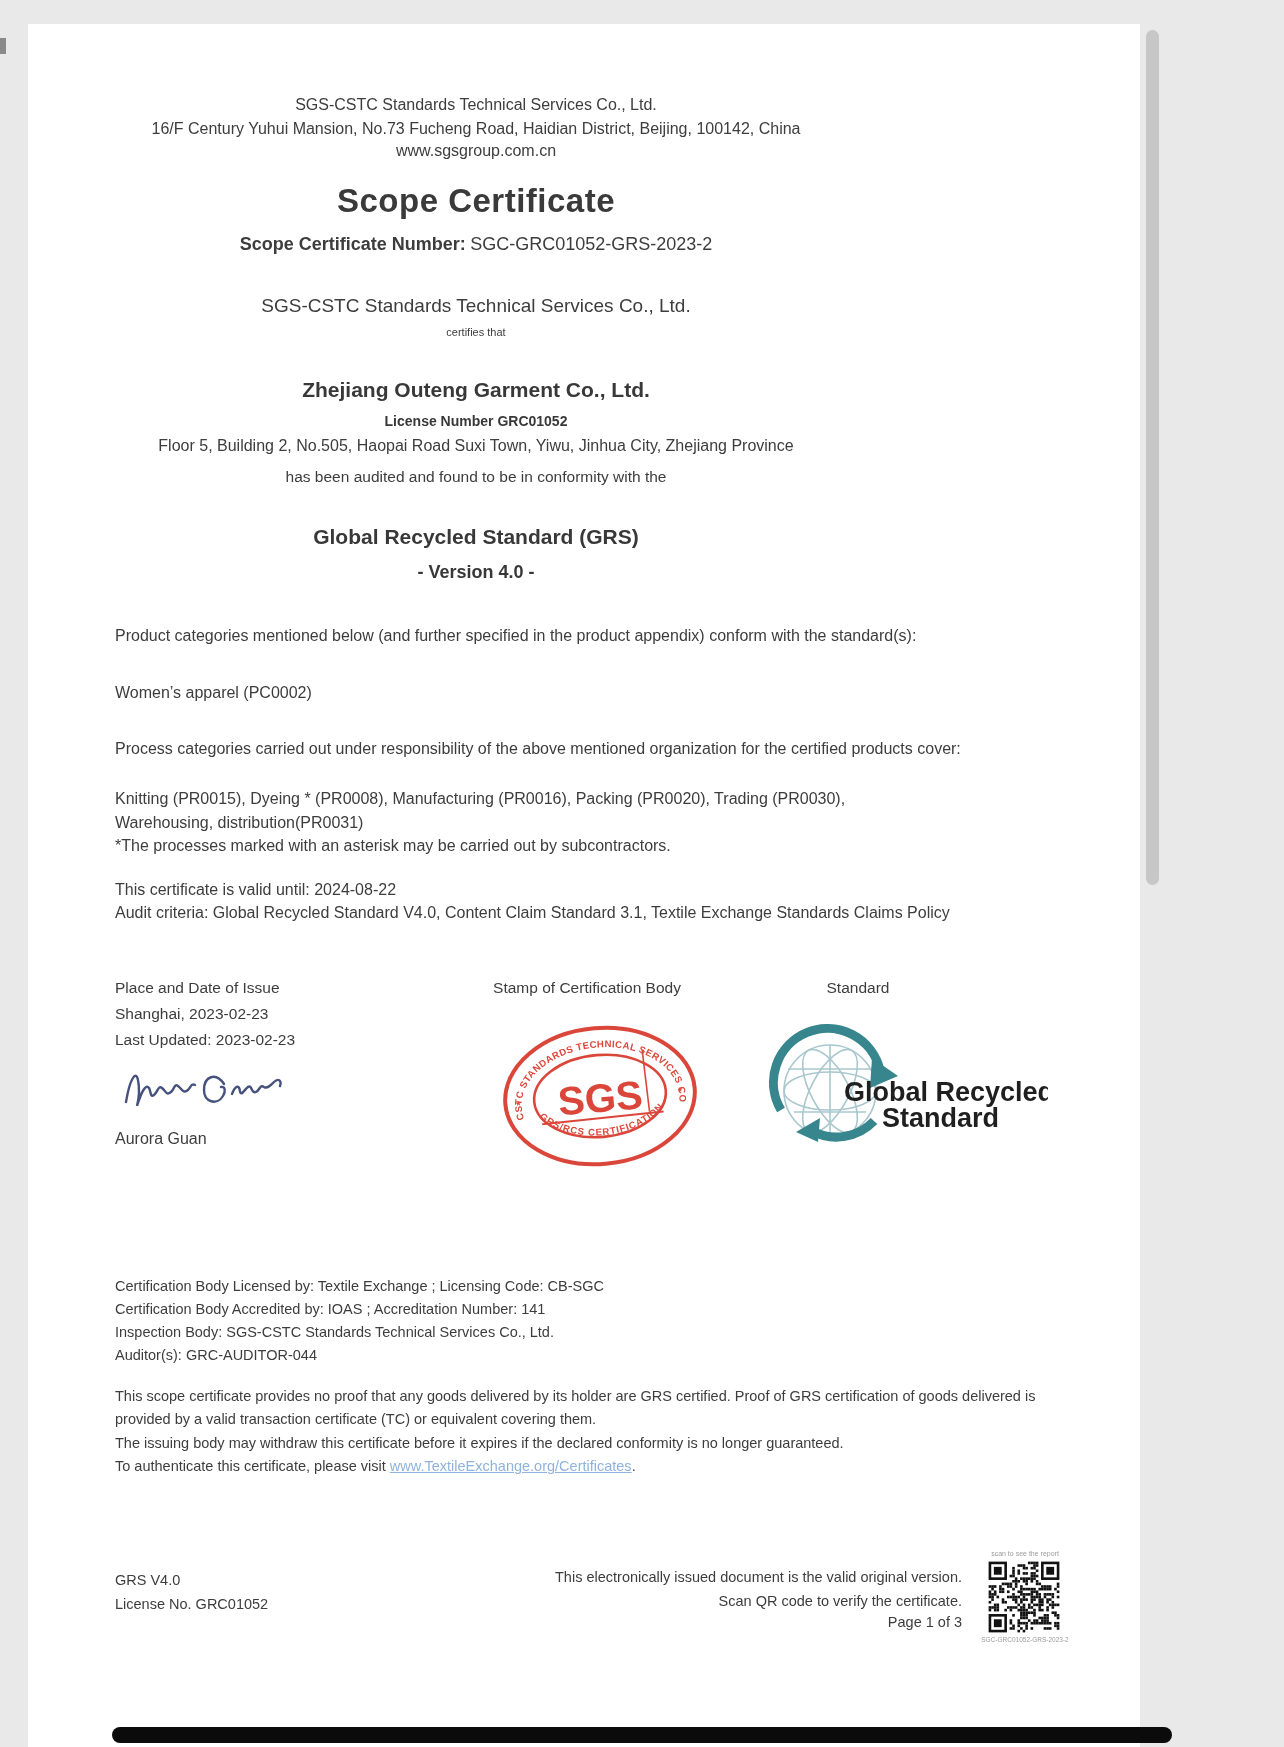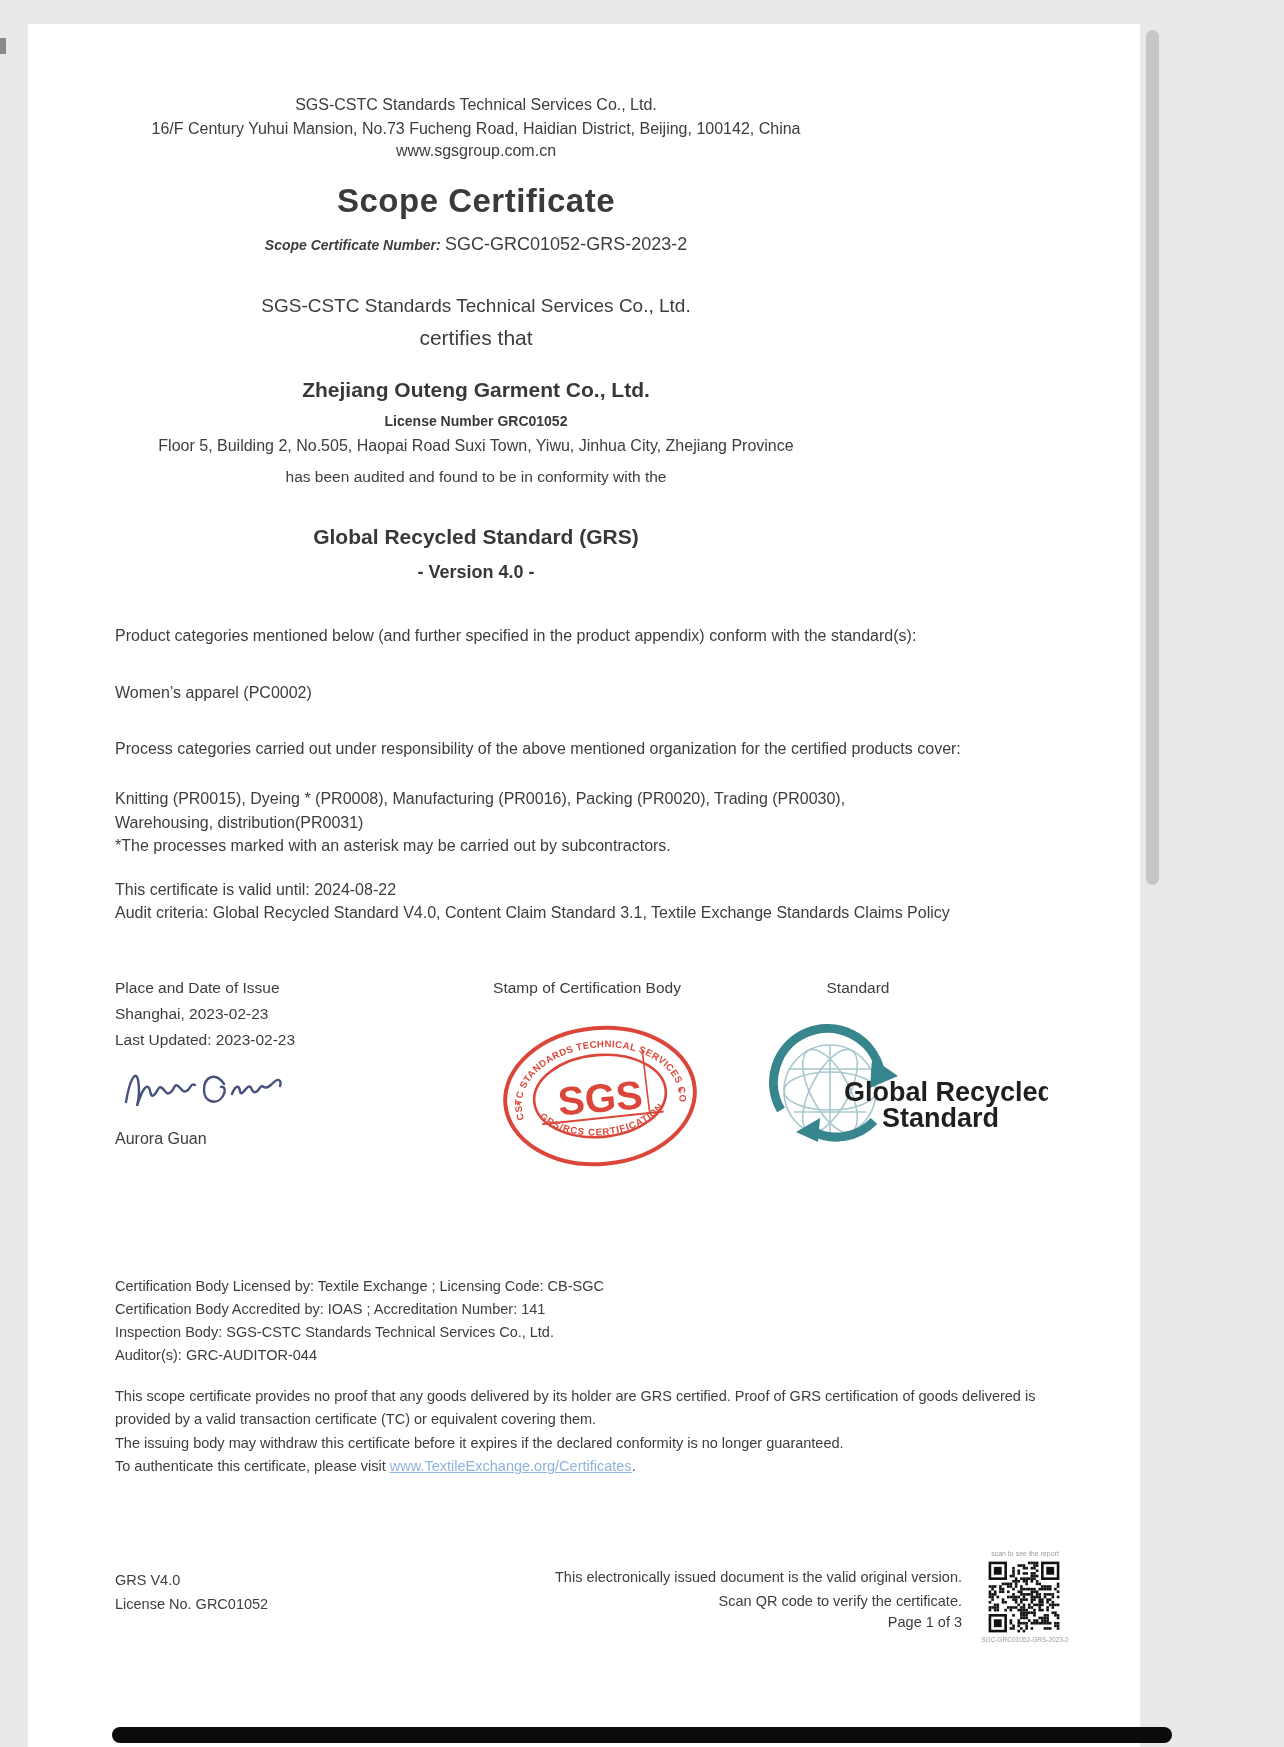--- a/index.html
+++ b/index.html
@@ -8,21 +8,21 @@
        -webkit-font-smoothing:antialiased;}
   .abs{position:absolute;}
   #page{position:absolute;left:28px;top:24px;width:1112px;height:1723px;background:#ffffff;}
   .ctr{position:absolute;left:0;width:896px;text-align:center;white-space:nowrap;}
   .lft{position:absolute;left:87px;white-space:nowrap;}  
   .t16{font-size:16px;}
   .t15{font-size:15.5px;}
   .t145{font-size:14.5px;}
   .bold{font-weight:bold;color:#383838;text-align:center;}
   #doc-title{font-size:33px;font-weight:bold;color:#3a3a3a;letter-spacing:.5px;}
-  .certnum-label{font-size:14px;font-weight:bold;font-style:italic;}
+  .certnum-label{font-size:18px;font-weight:bold;}
   .certnum-value{font-size:18px;}
   #scroll-thumb{position:absolute;left:1146px;top:30px;width:13px;height:855px;
                 background:#c7c7c7;border-radius:7px;}
   #home-bar{position:absolute;left:112px;top:1727px;width:1060px;height:16px;
             background:#0b0b0b;border-radius:8px;}
   #corner-notch{position:absolute;left:0;top:38px;width:6px;height:16px;background:#8a8a8a;}
   a.doclink{color:#8fb3dc;text-decoration:underline;}
   .qr-cap{position:absolute;font-size:7px;color:#9a9a9a;text-align:center;width:90px;white-space:nowrap;overflow:hidden;}
 </style>
 </head>
@@ -35,21 +35,21 @@
   <div class="ctr t16" style="top:118px">www.sgsgroup.com.cn</div>
 
   <div class="ctr" style="top:158px"><span id="doc-title">Scope Certificate</span></div>
 
   <div class="ctr" style="top:210px">
     <span class="certnum-label">Scope Certificate Number:</span>
     <span class="certnum-value">SGC-GRC01052-GRS-2023-2</span>
   </div>
 
   <div class="ctr" style="top:271px;font-size:19px">SGS-CSTC Standards Technical Services Co., Ltd.</div>
-  <div class="ctr" style="top:302px;font-size:21px">certifies that</div>
+  <div class="ctr" style="top:302px;font-size:11px">certifies that</div>
 
   <div class="ctr bold" style="top:354px;font-size:21px">Zhejiang Outeng Garment Co., Ltd.</div>
   <div class="ctr bold" style="top:389px;font-size:14px">License Number GRC01052</div>
   <div class="ctr t16" style="top:413px">Floor 5, Building 2, No.505, Haopai Road Suxi Town, Yiwu, Jinhua City, Zhejiang Province</div>
   <div class="ctr bold" style="top:501px;font-size:21px">Global Recycled Standard (GRS)</div>
 
   <div class="ctr t15" style="top:444px">has been audited and found to be in conformity with the</div>
   <div class="ctr bold" style="top:538px;font-size:18px">- Version 4.0 -</div>
 
   <div class="lft t16" style="top:603px">Product categories mentioned below (and further specified in the product appendix) conform with the standard(s):</div>

